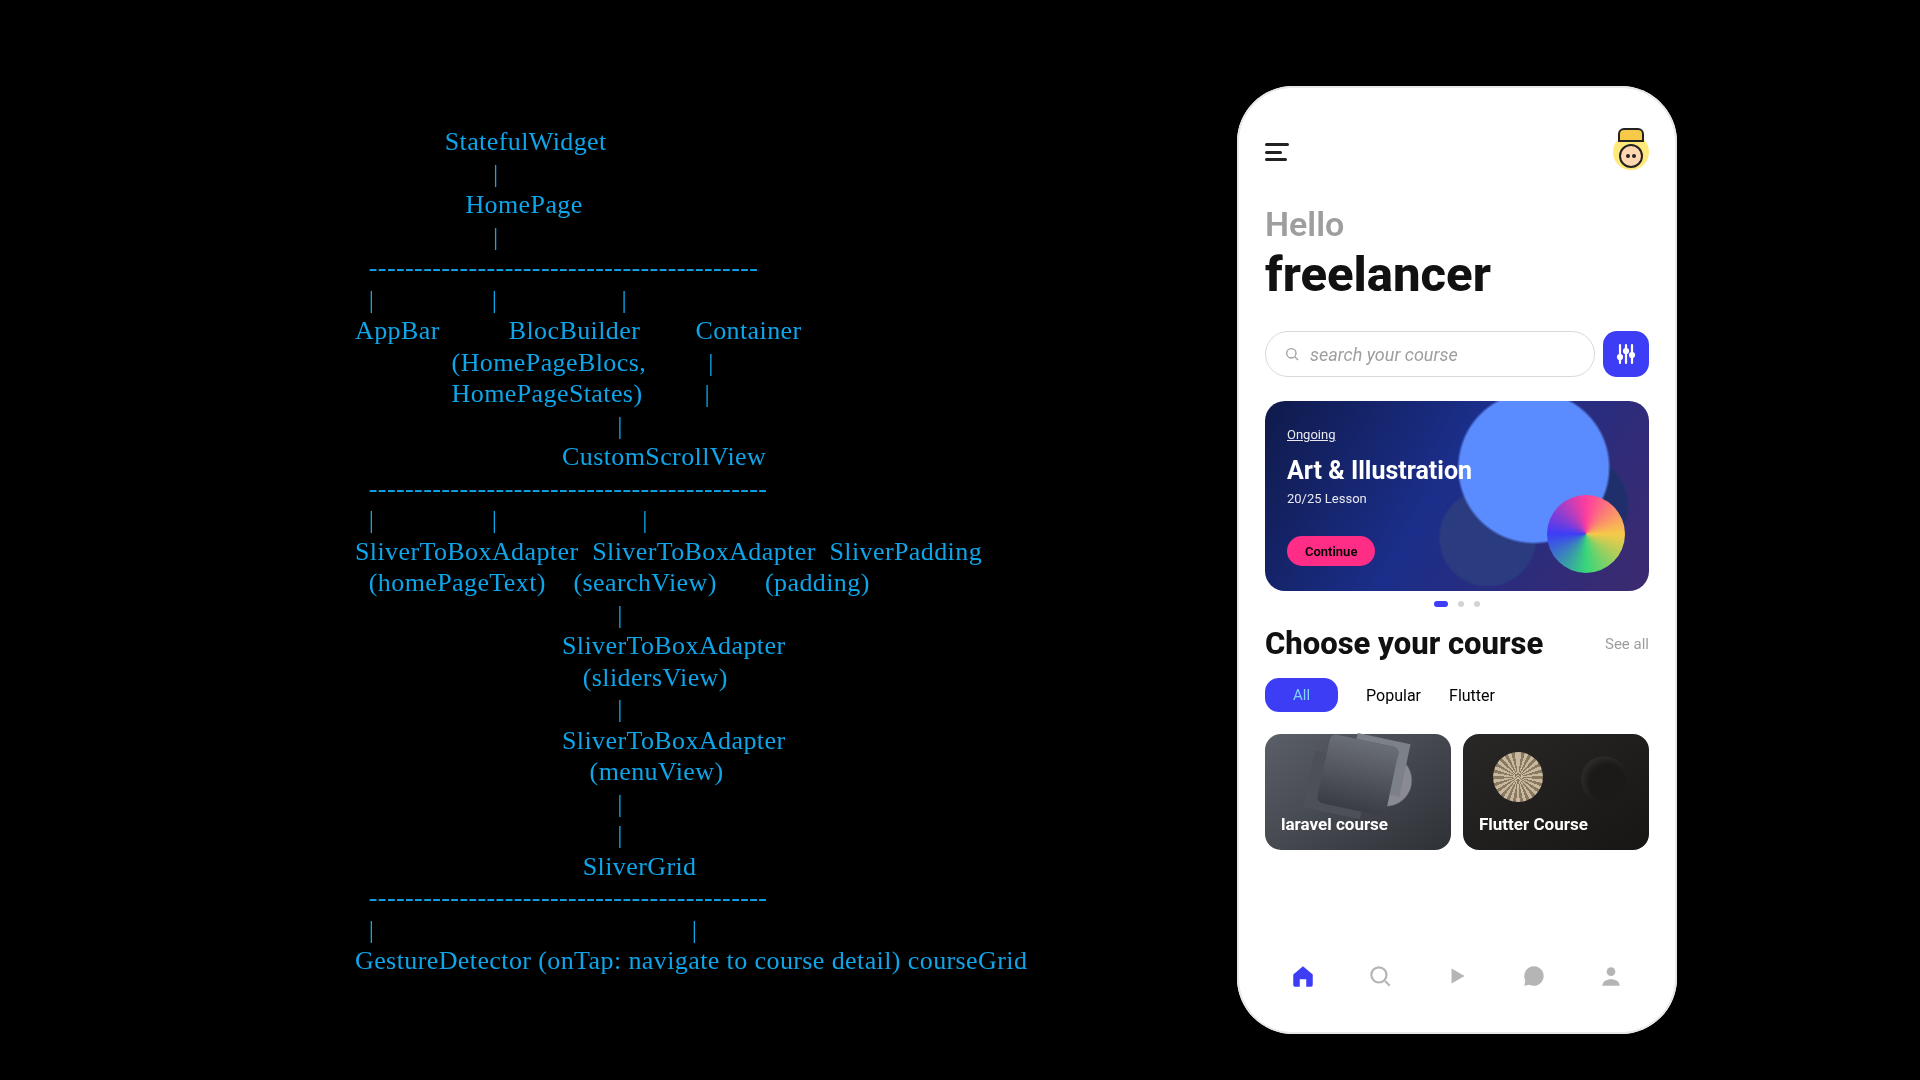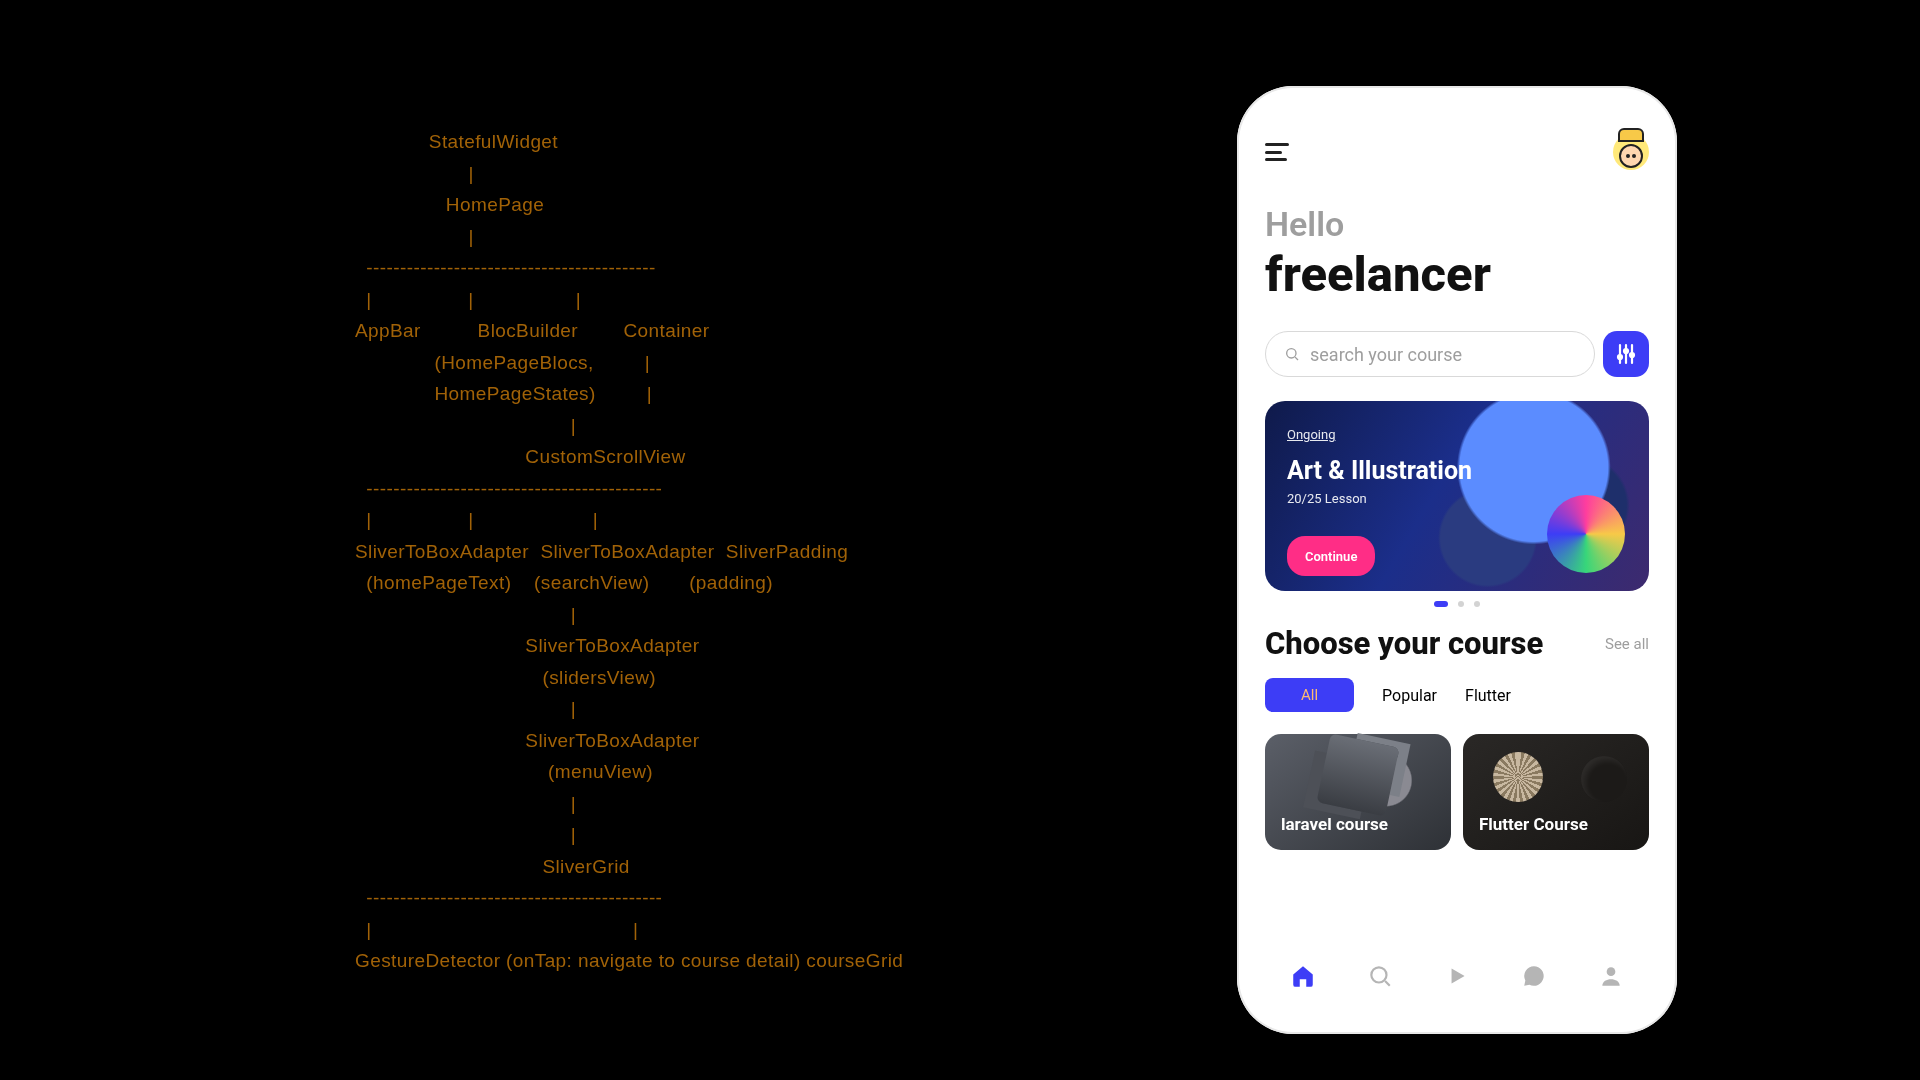--- a/index.html
+++ b/index.html
@@ -10,23 +10,23 @@
   overflow: hidden;
   font-family: -apple-system, BlinkMacSystemFont, "Segoe UI", Roboto, sans-serif;
   position: relative;
 }
 
 
 .tree {
   position: absolute;
   left: 355px;
   top: 126px;
-  color: #a16207;
-  font-family: Liberation Sans, sans-serif;
-  font-size: 19px;
+  color: #0ea5e9;
+  font-family: Liberation Serif, serif;
+  font-size: 26px;
   line-height: 31.5px;
   white-space: pre;
   letter-spacing: 0.4px;
   text-align: left;
 }
 
 
 .phone {
   position: absolute;
   left: 1237px;
@@ -61,21 +61,21 @@
 .avatar .face { width:24px; height:24px; background:#ffd7b0; border:2px solid #222; border-radius:50%; position:relative; top:4px;}
 .avatar .face::before, .avatar .face::after { content:""; position:absolute; width:4px; height:4px; background:#222; border-radius:50%; top:8px; }
 .avatar .face::before{ left:5px;} .avatar .face::after{ right:5px;}
 
 .greet-hello { color:#9e9e9e; font-size:34px; font-weight:600; margin-bottom:2px;}
 .greet-name { color:#111; font-size:49px; font-weight:800; margin-bottom:28px;}
 
 .search-row { display:flex; gap:8px; margin-bottom:24px; }
 .search {
   flex:1; height:46px; border:1px solid #d9d9d9; border-radius:23px;
-  display:flex; align-items:center; padding:0 18px; gap:10px;
+  display:flex; align-items:center; padding:0 18px; gap:10px;font-style:italic;
 }
 .search svg { width:16px; height:16px; color:#9e9e9e; }
 .search span { color:#9e9e9e; font-size:18px; }
 .filter-btn {
   width:46px; height:46px; border-radius:14px; background:#3d3df6;
   display:flex; align-items:center; justify-content:center;
 }
 .filter-btn svg { width:24px; height:24px; color:#fff; }
 
 .banner {
@@ -90,35 +90,35 @@
   content:""; position:absolute; right:24px; bottom:18px; width:78px; height:78px;
   border-radius:50%;
   background: conic-gradient(#ff3d9e,#f7c948,#37d67a,#3d3df6,#ff3d9e);
   filter: blur(0.4px);
 }
 .banner .info { position:absolute; left:22px; top:26px; color:#fff; }
 .banner .label { font-size:13px; opacity:.9; margin-bottom:14px;text-decoration:underline;}
 .banner .title { font-size:25px; font-weight:700; margin-bottom:6px;}
 .banner .progress { font-size:13px; opacity:.9; margin-bottom:30px;}
 .continue-btn {
-  background:#ff2d86; color:#ffffff; border-radius:18px; height:40px;
+  background:#ff2d86; color:#000000; border-radius:18px; height:30px;
   display:inline-flex; align-items:center; padding:0 18px; font-size:13px; font-weight:600;
 }
 
 .dots { display:flex; justify-content:center; gap:10px; margin:10px 0 18px;}
 .dot { width:6px; height:6px; border-radius:50%; background:#d3d3d3;}
 .dot.active { width:14px; border-radius:3px; background:#3d3df6;}
 
 .section-row { display:flex; justify-content:space-between; align-items:center; margin-bottom:16px;}
 .section-title { font-size:31px; font-weight:800; color:#111;}
 .see-all { font-size:15px; color:#9e9e9e;}
 
 .tabs { display:flex; gap:28px; align-items:center; margin-bottom:22px;}
 .tab { font-size:16px; color:#000000;}
-.tab.active { background:#3d3df6; color:#fdba74; padding:8px 36px; border-radius:8px; font-size:15px;}
+.tab.active { background:#3d3df6; color:#7dd3fc; padding:8px 28px; border-radius:14px; font-size:15px;}
 
 .grid { display:flex; gap:12px;}
 .card {
   flex:1; height:116px; border-radius:16px; position:relative;
   display:flex; align-items:flex-end; padding:16px;
 }
 .card.c1 { background: radial-gradient(circle at 65% 40%, #8a8a92 0 18%, transparent 19%), linear-gradient(145deg,#5b5f68,#2e3136);}
 .card.c1::after{ content:""; position:absolute; left:50%; top:35%; transform:translate(-50%,-50%) rotate(12deg); width:70px; height:70px; background:linear-gradient(#6a6e76,#3a3d43); border-radius:6px; box-shadow: -18px 14px 0 -6px #4d5057, 18px -14px 0 -8px #7c8088;}
 .card.c2 { background: linear-gradient(145deg,#2a2826,#181614);}
 .card.c2::before{ content:""; position:absolute; right:22px; top:22px; width:46px; height:46px; border-radius:50%; background:#1c1a18; box-shadow: inset 4px 4px 6px rgba(255,255,255,.08);}

